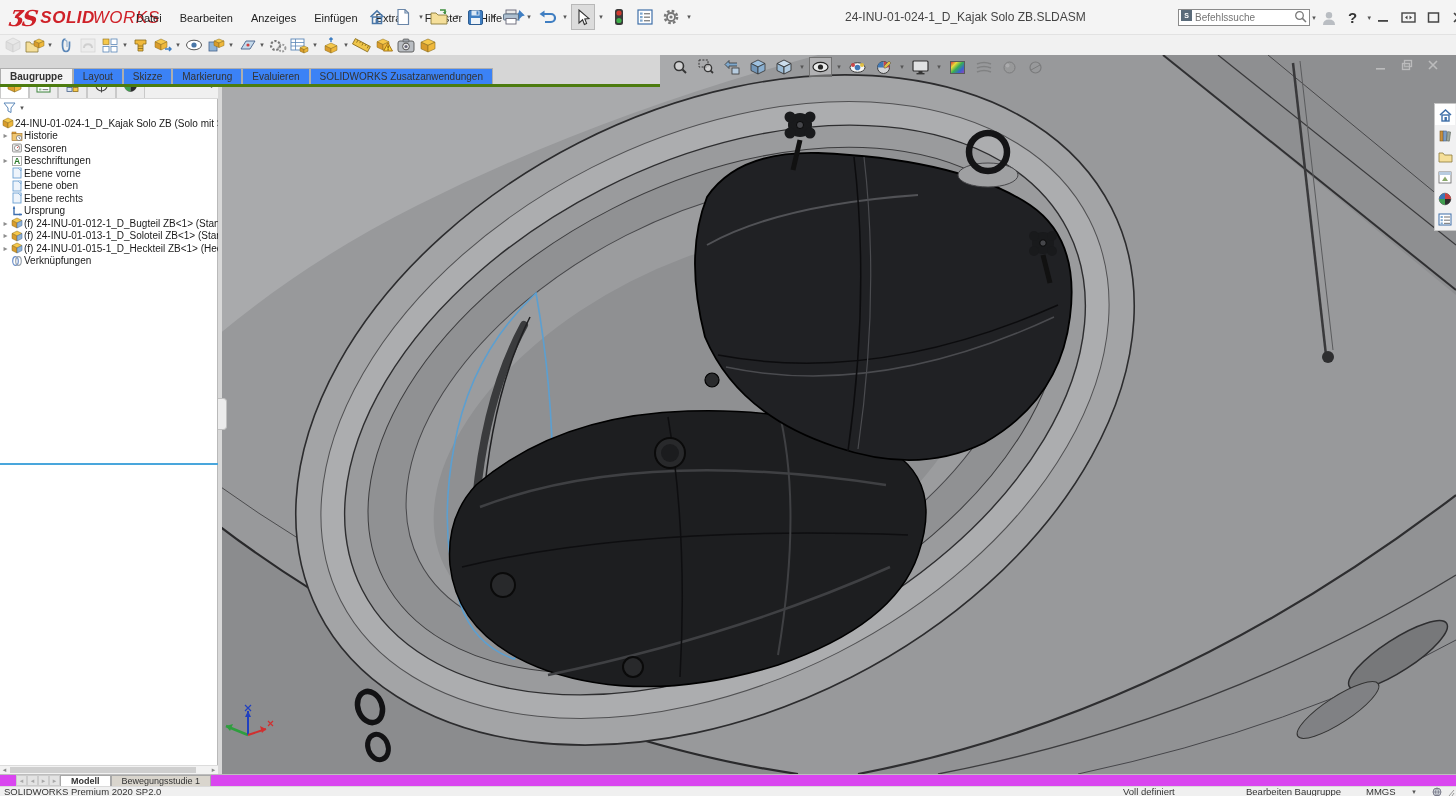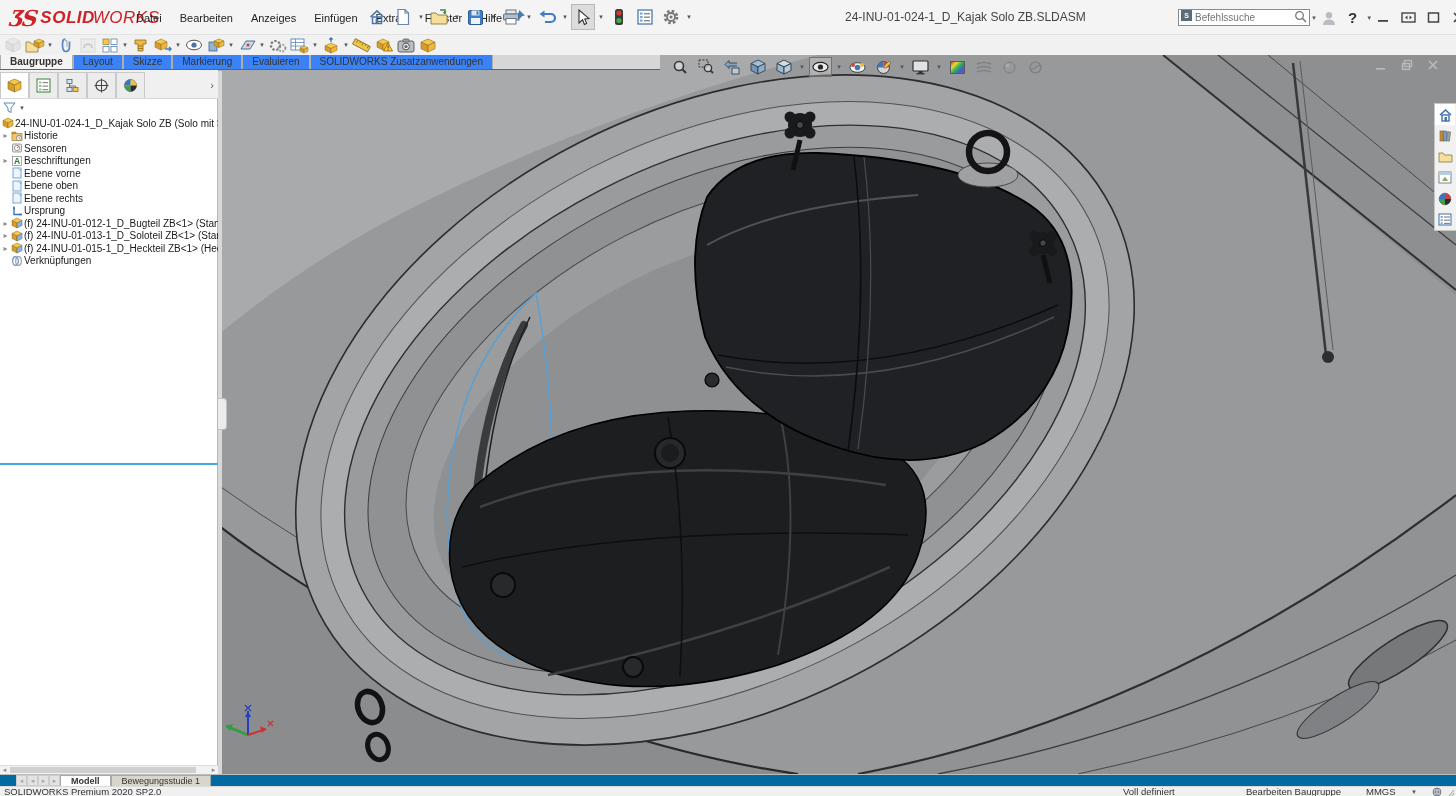--- a/index.html
+++ b/index.html
@@ -28,21 +28,21 @@
   .titl-right { top:0; height:35px; display:flex; align-items:center; }
   .help-q { font-size:15px; font-weight:bold; color:#333; }
   .winbtn { width:22px; height:20px; display:flex; align-items:center; justify-content:center; }
 
   
   .toolbar2 { left:0; top:35px; width:1456px; height:20px; background:#f1f1f1; display:flex; align-items:center; padding-left:2px; gap:1px; z-index:29; }
   .tbtn { height:19px; min-width:21px; display:flex; align-items:center; justify-content:center; }
   .tbtn.dis { opacity:.38; filter:grayscale(80%); }
 
   
-  .tabstrip { left:0; top:55px; width:660px; height:15px; background:#d6d6d6; border-bottom:1px solid #4d7c0f; display:flex; align-items:flex-end; z-index:28; }
+  .tabstrip { left:0; top:55px; width:660px; height:32px; background:#d6d6d6; border-bottom:3px solid #4d7c0f; display:flex; align-items:flex-end; z-index:28; }
   .ctab { font-size:10px; color:#333; padding:2px 9px 2px 9px; border:1px solid #aeaeae; border-bottom:none; background:#3b82f6; height:16px; display:flex; align-items:center; }
   .ctab.active { background:#f4f4f4; font-weight:bold; }
 
   
   .leftpanel { left:0; top:71px; width:218px; height:703px; background:#ffffff; z-index:20; border-right:1px solid #b9b9b9; }
   .splitter { left:218px; top:71px; width:4px; height:703px; background:#d8d8d8; z-index:21; }
   .collapse-handle { left:218px; top:398px; width:9px; height:32px; background:#ececec; border:1px solid #c0c0c0; border-left:none; border-radius:0 4px 4px 0; z-index:22; }
   .fm-tabs { left:0; top:0; width:218px; height:28px; background:#f0f0f0; display:flex; align-items:flex-end; border-bottom:1px solid #d8d8d8; }
   .fm-tab { width:29px; height:26px; display:flex; align-items:center; justify-content:center; border:1px solid #c9c9c9; border-bottom:none; background:#ececec; }
   .fm-tab.active { background:#ffffff; }
@@ -65,21 +65,21 @@
   .hbtn.active { border:1px solid #6f6f6f; background:rgba(230,230,230,.35); }
   .hbtn.dis { opacity:.35; }
   .rainbow { width:15px; height:13px; background:linear-gradient(135deg,#e03030,#f0e030,#30b050,#3060d0,#9040c0); border:1px solid #555; }
   .ghost-ctrls { position:absolute; right:16px; top:4px; display:flex; gap:12px; opacity:.45; z-index:8; }
   .gbtn { width:14px; height:12px; display:flex; align-items:center; justify-content:center; }
   .taskpane { position:absolute; right:0; top:48px; width:22px; background:#f1f1f2; border:1px solid #c6c6c6; border-right:none; z-index:9; }
   .tp-btn { width:20px; height:21px; display:flex; align-items:center; justify-content:center; }
   .tp-btn.active { background:#ffffff; }
 
   
-  .modeltabs { left:0; top:774px; width:1456px; height:12px; background:#0369a1; border-top:1px solid #bdbdbd; display:flex; align-items:stretch; z-index:30; }
+  .modeltabs { left:0; top:774px; width:1456px; height:12px; background:#d946ef; border-top:1px solid #bdbdbd; display:flex; align-items:stretch; z-index:30; }
   .shuttle { display:flex; margin-left:16px; }
   .sh-btn { width:11px; height:11px; background:#e3e3e3; border:1px solid #cccccc; color:#a8a8a8; font-size:7px; line-height:9px; text-align:center; }
   .mtab { font-size:9px; padding:0 10px; display:flex; align-items:center; border:1px solid #a8a8a8; border-bottom:none; background:#d9d5cd; color:#333; }
   .mtab.active { background:#ffffff; font-weight:bold; }
 
   
   .statusbar { left:0; top:786px; width:1456px; height:10px; background:#f0f0f0; border-top:1px solid #dadada; z-index:30; font-size:9.5px; color:#333; }
   .sb-item { position:absolute; top:-1px; white-space:nowrap; }
 </style>
 </head>

